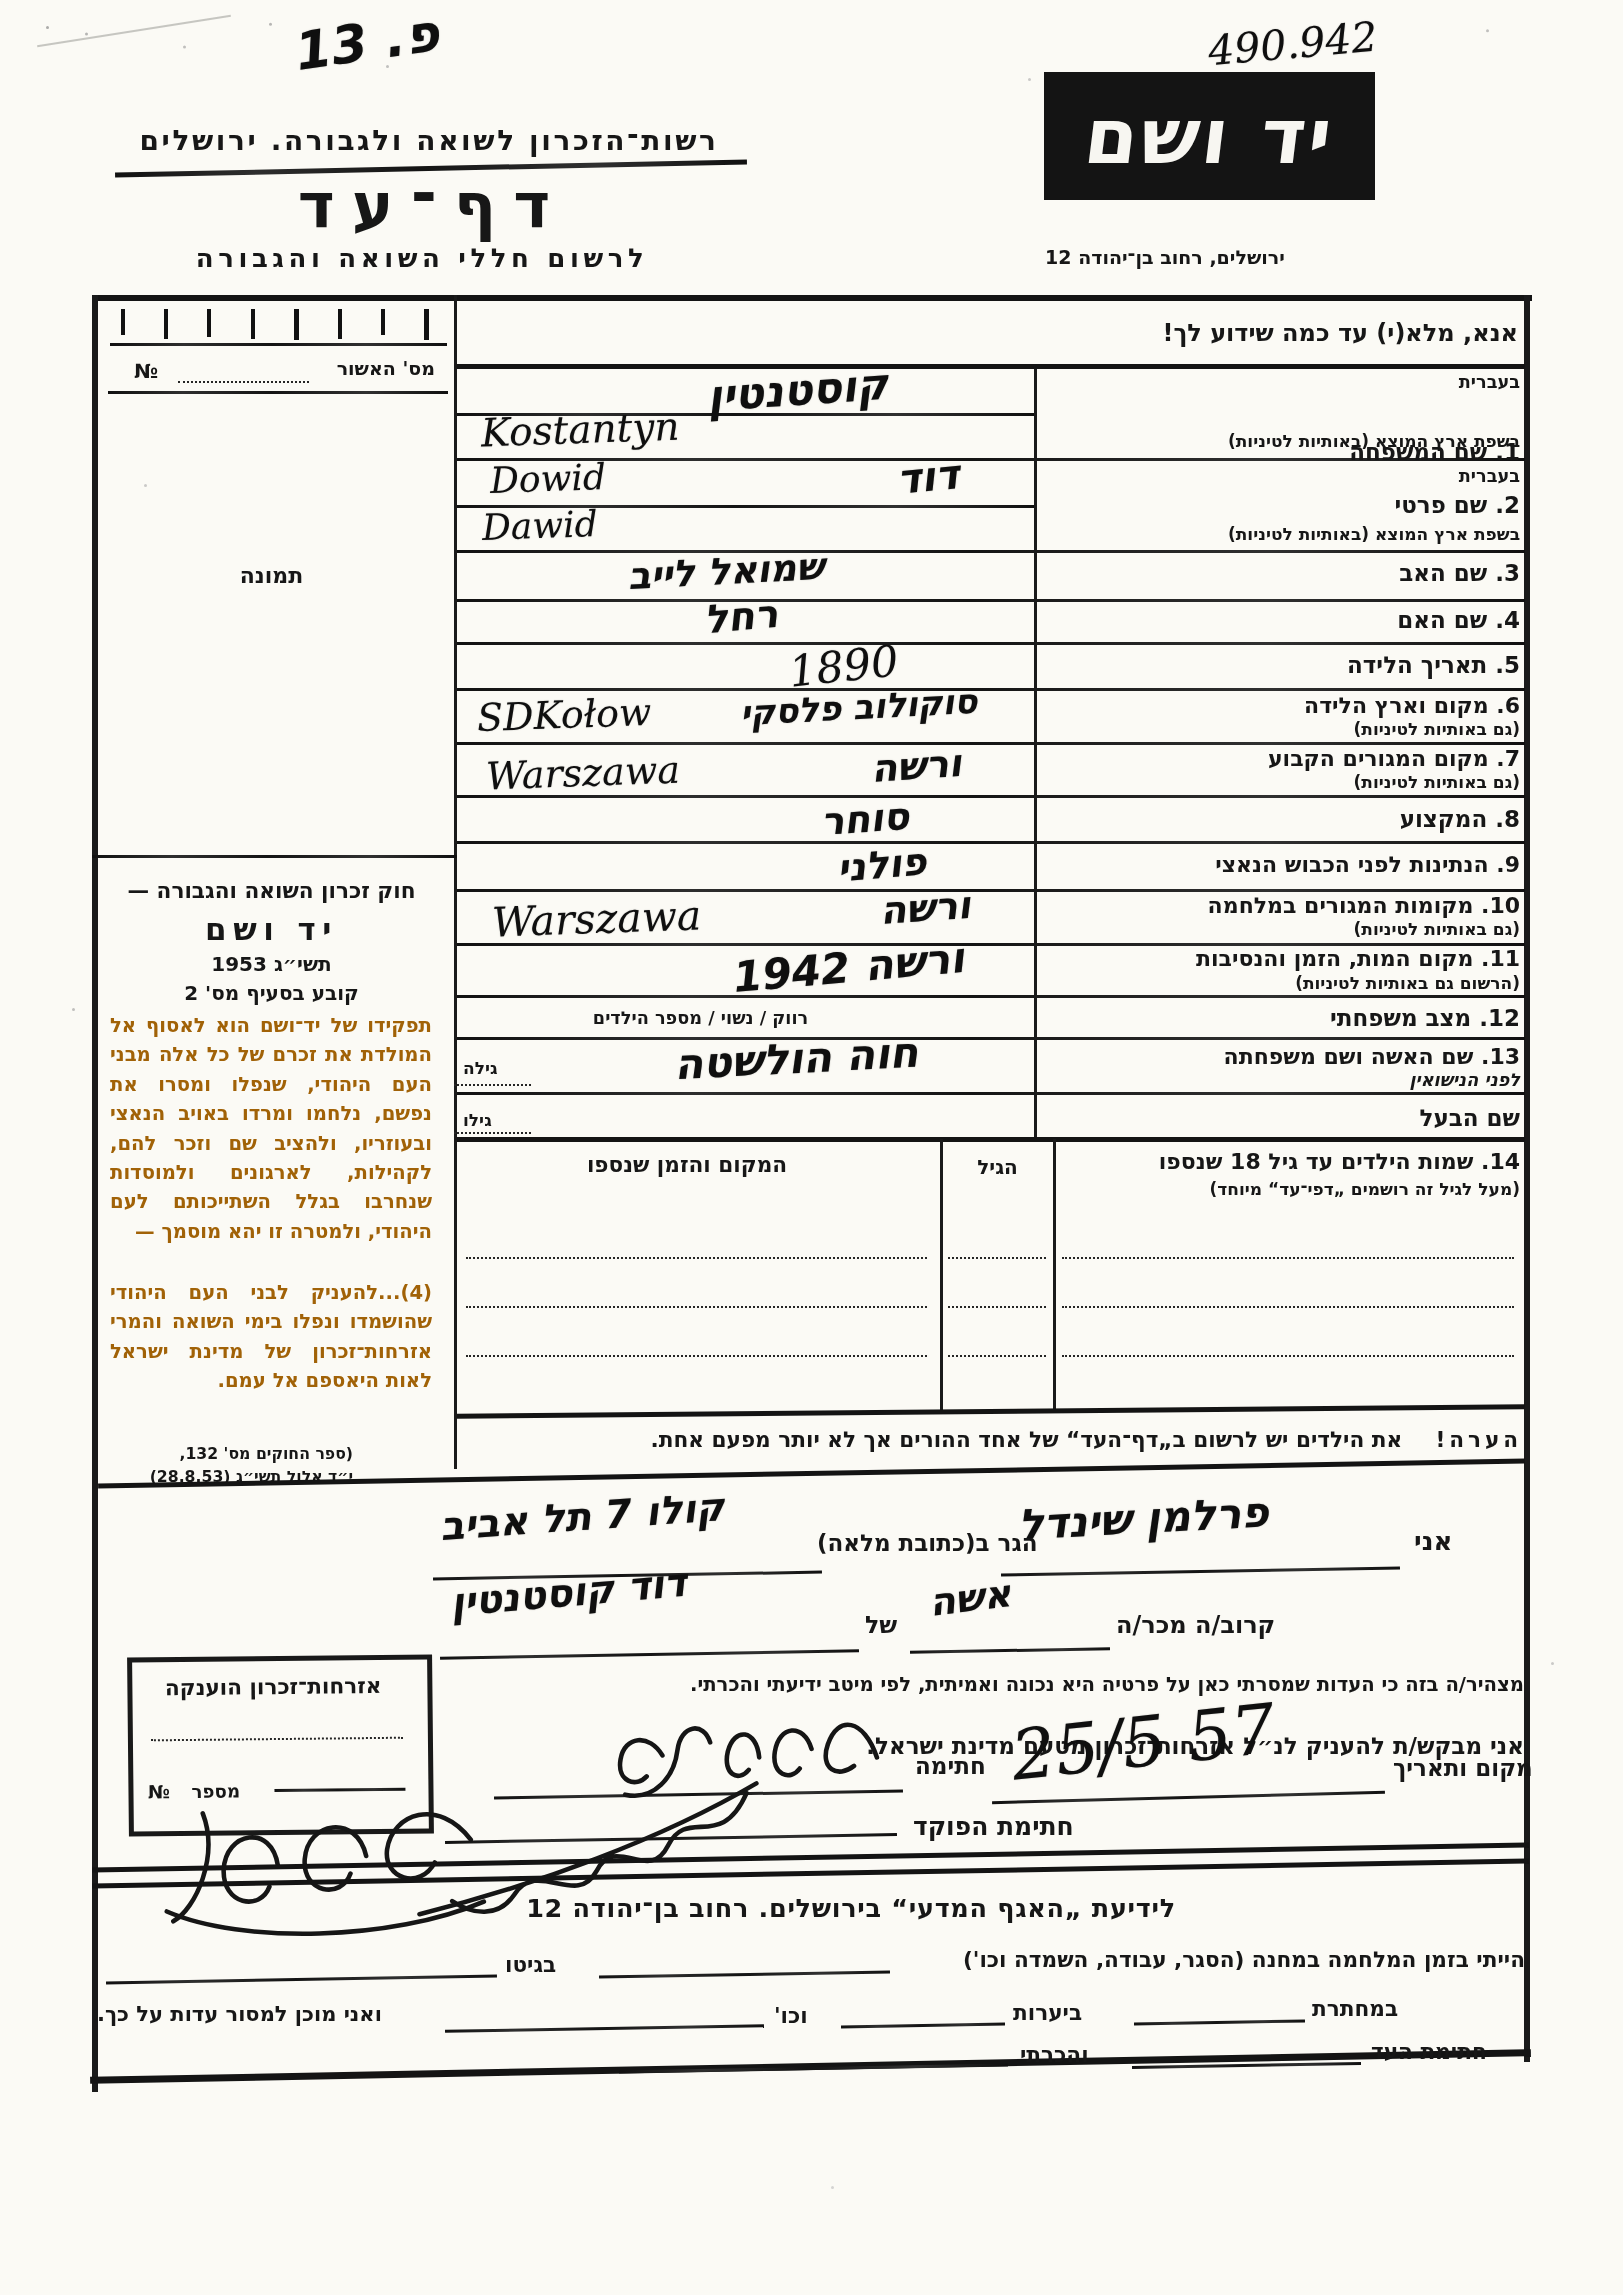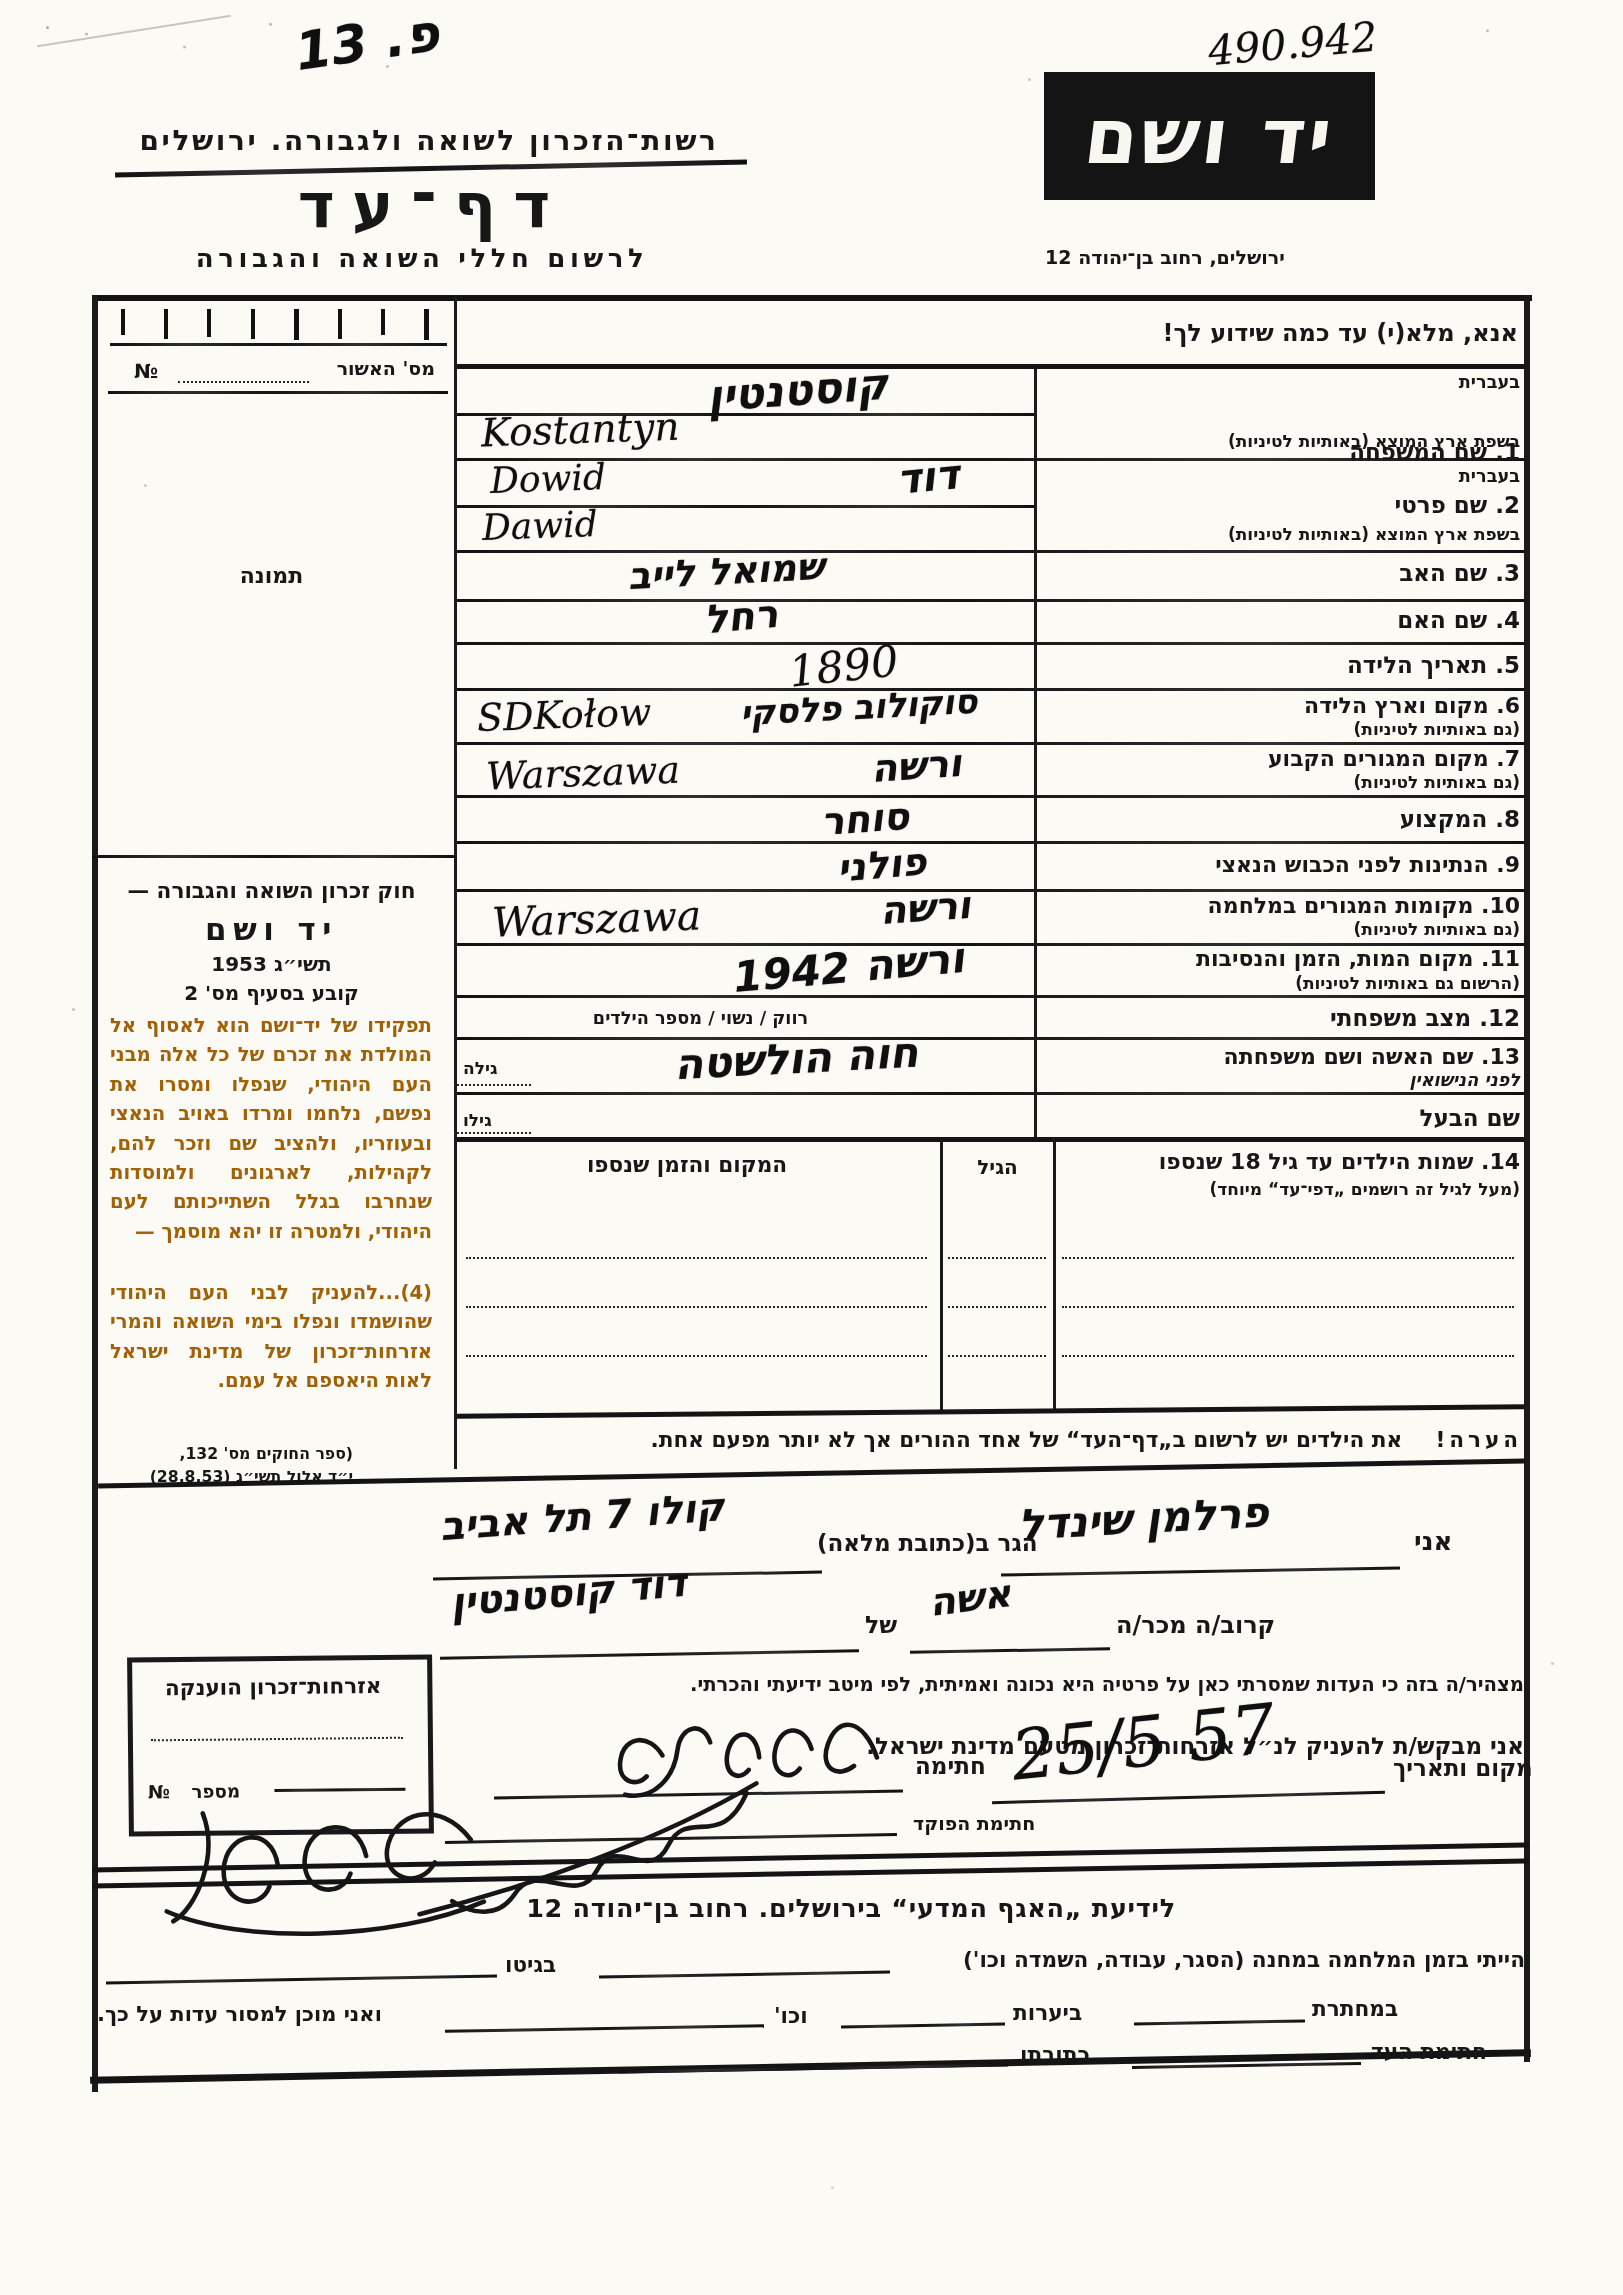--- a/index.html
+++ b/index.html
@@ -194,21 +194,21 @@
   <div class="hl" style="left:440px;top:1653px;width:419px;height:2.6px;transform:rotate(-1deg);"></div>
 
   <div class="pl rgt" style="left:458px;top:1673px;width:1066px;font-size:19.6px;">מצהיר/ה בזה כי העדות שמסרתי כאן על פרטיה היא נכונה ואמיתית, לפי מיטב ידיעתי והכרתי.</div>
   <div class="pl rgt" style="left:717px;top:1733px;width:807px;font-size:23px;">אני מבקש/ת להעניק לנ״ל אזרחות־זכרון מטעם מדינת ישראל.</div>
 
   <div class="pl" style="left:1393px;top:1755px;font-size:23px;">מקום ותאריך</div>
   <div class="hwl" style="left:1011px;top:1702px;font-size:69px;transform:rotate(-6deg);">25/5 57</div>
   <div class="hl" style="left:992px;top:1796px;width:393px;height:2.6px;transform:rotate(-1.5deg);"></div>
   <div class="pl" style="left:915px;top:1753px;font-size:23px;">חתימה</div>
   <div class="hl" style="left:494px;top:1793px;width:409px;height:2.6px;transform:rotate(-1deg);"></div>
-  <div class="pl" style="left:913px;top:1812px;font-size:19px;">חתימת הפוקד</div>
+  <div class="pl" style="left:913px;top:1812px;font-size:25px;">חתימת הפוקד</div>
   <div class="hl" style="left:445px;top:1837px;width:452px;height:2.6px;transform:rotate(-1deg);"></div>
 
   <svg style="left:563px;top:1695px;" width="327" height="115" viewBox="0 0 500 175">
     <path d="M480 95 C460 35 420 30 405 75 C392 112 420 128 445 108 M380 82 C368 42 330 46 324 86 C318 122 348 132 362 112 M300 95 C296 52 262 48 252 86 C244 120 268 134 284 114 M225 72 C215 40 180 44 175 84 C170 124 140 162 95 152 M152 92 C132 58 94 62 88 98 C82 132 112 142 128 124" stroke="#151515" stroke-width="7" fill="none" stroke-linecap="round"></path>
   </svg>
   <svg style="left:380px;top:1767px;" width="393" height="157" viewBox="0 0 600 240">
     <path d="M560 40 C520 130 470 60 440 120 C410 180 360 100 330 160 C300 215 240 140 205 195 C180 232 140 225 110 205 M575 25 C430 110 240 180 60 225" stroke="#161616" stroke-width="7" fill="none" stroke-linecap="round"></path>
   </svg>
   <svg style="left:157px;top:1787px;" width="353" height="164" viewBox="0 0 540 250">
     <path d="M480 80 C430 15 360 40 352 95 C346 140 402 158 425 115 M320 105 C305 40 230 52 226 110 C222 162 282 172 296 132 M185 120 C175 55 105 68 102 126 C100 180 158 190 172 152 M70 40 C95 105 60 185 25 205 M500 175 C360 235 130 240 15 190" stroke="#161616" stroke-width="7" fill="none" stroke-linecap="round"></path>
@@ -224,17 +224,17 @@
   <div class="hl" style="left:106px;top:1978px;width:391px;height:2.6px;transform:rotate(-1deg);"></div>
   <div class="pl" style="left:1312px;top:1996px;font-size:21.6px;">במחתרת</div>
   <div class="hl" style="left:1134px;top:2021px;width:171px;height:2.6px;transform:rotate(-1deg);"></div>
   <div class="pl" style="left:1013px;top:2000px;font-size:21.6px;">ביערות</div>
   <div class="hl" style="left:841px;top:2024px;width:164px;height:2.6px;transform:rotate(-1deg);"></div>
   <div class="pl" style="left:774px;top:2003px;font-size:21.6px;">וכו'</div>
   <div class="hl" style="left:445px;top:2027px;width:319px;height:2.6px;transform:rotate(-1deg);"></div>
   <div class="pl" style="left:97px;top:2002px;font-size:21px;">ואני מוכן למסור עדות על כך.</div>
   <div class="pl" style="left:1371px;top:2039px;font-size:21.6px;text-align:right;">חתימת העד</div>
   <div class="hl" style="left:1132px;top:2064px;width:229px;height:2.6px;transform:rotate(-1deg);"></div>
-  <div class="pl" style="left:1020px;top:2042px;font-size:21.6px;">כתובתו</div>
+  <div class="pl" style="left:1020px;top:2042px;font-size:21.6px;">והכרתי</div>
   <div class="hl" style="left:619px;top:2067px;width:389px;height:2.6px;transform:rotate(-1deg);"></div>
 
 </div>
 
 
 </body></html>

